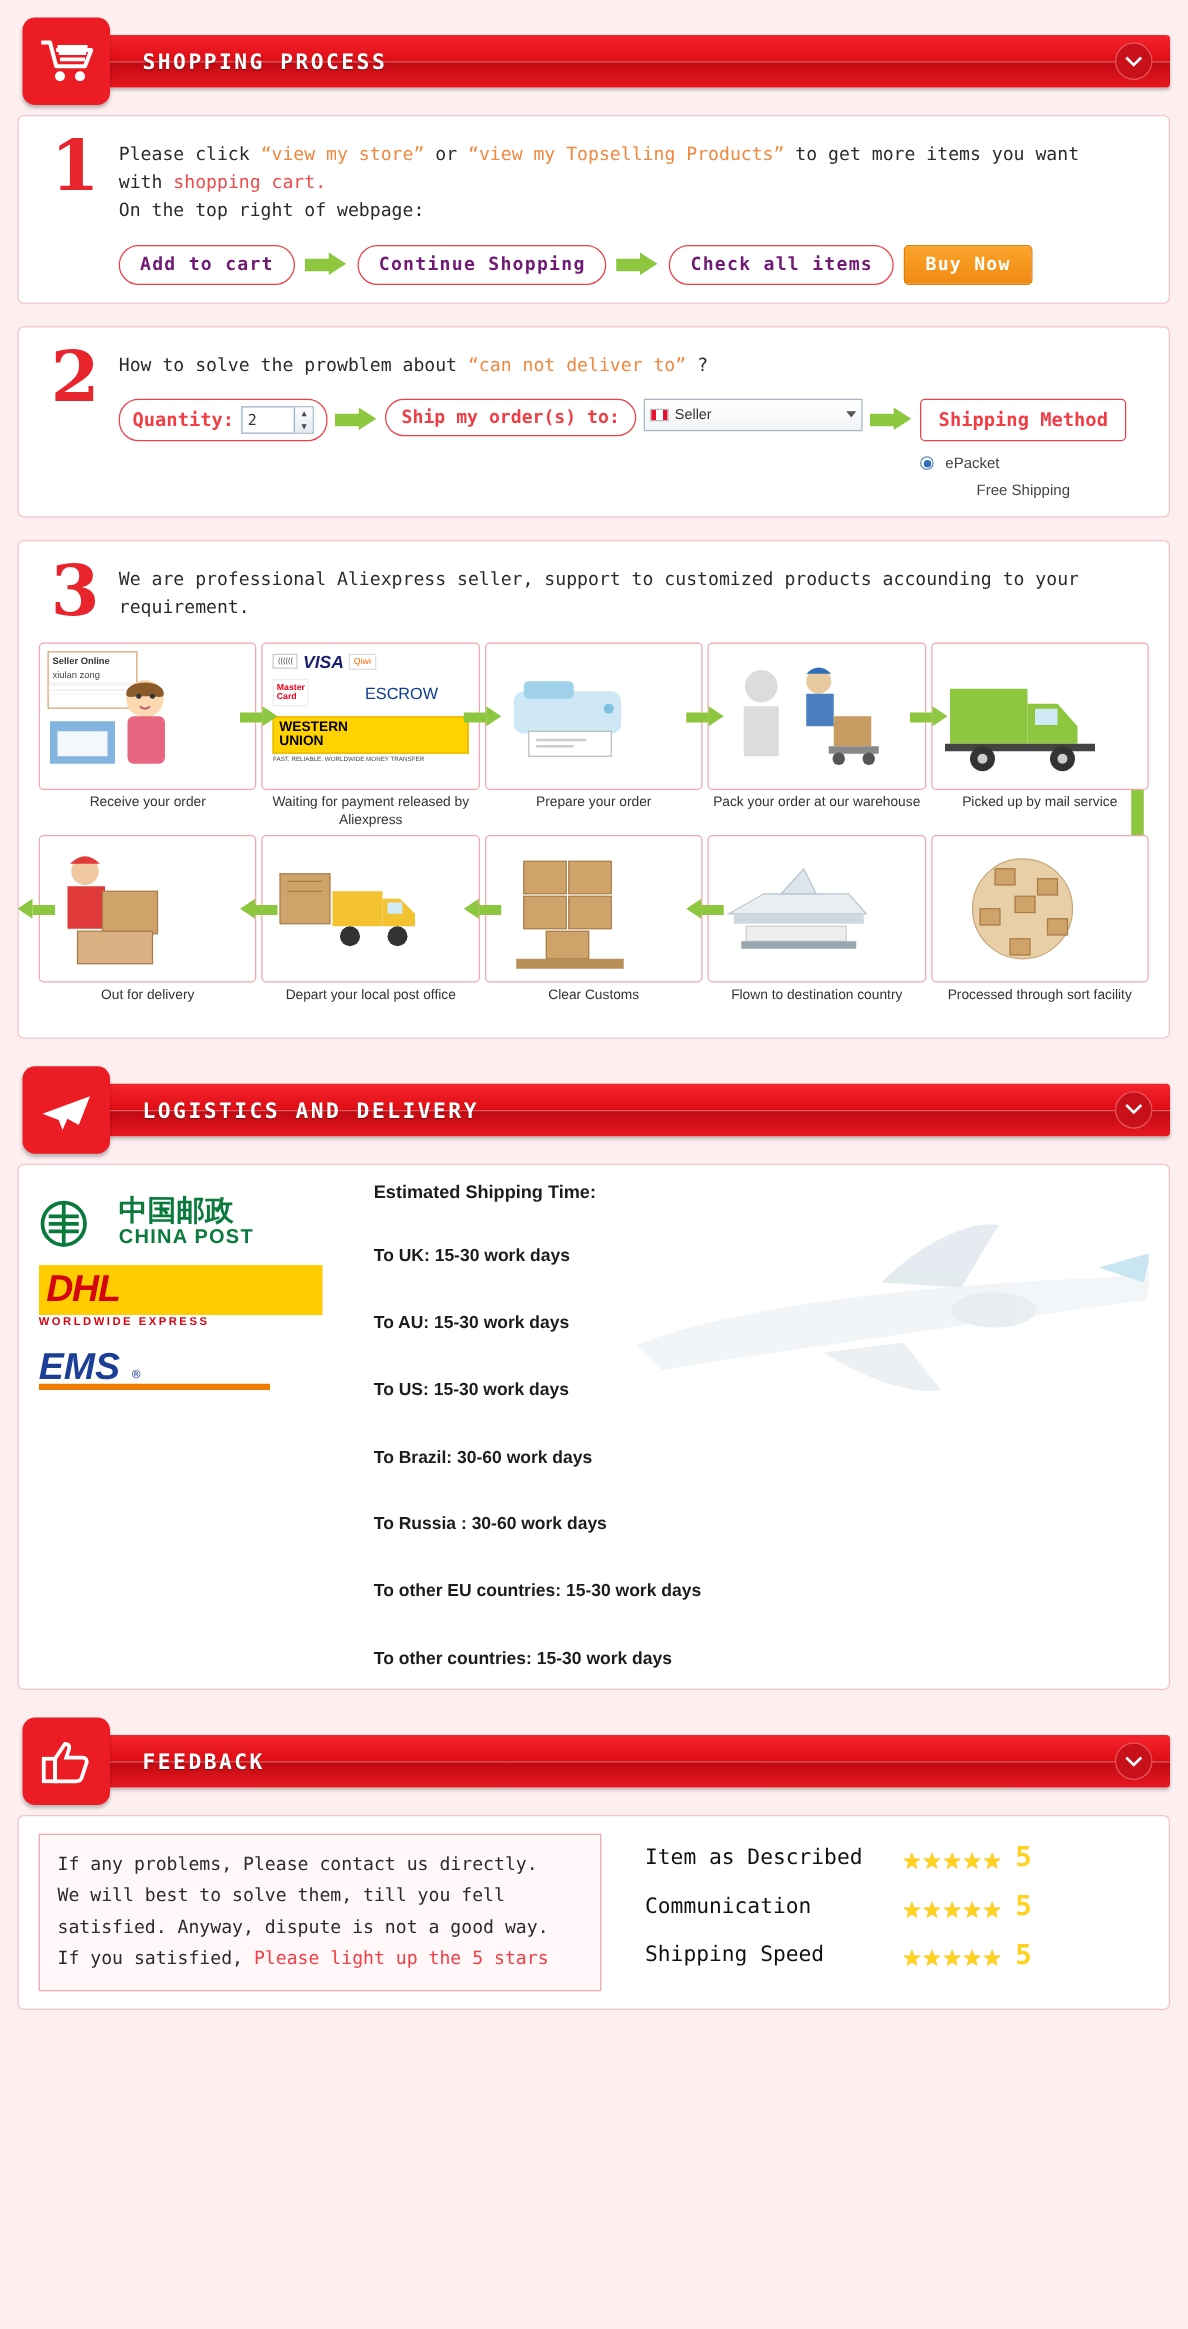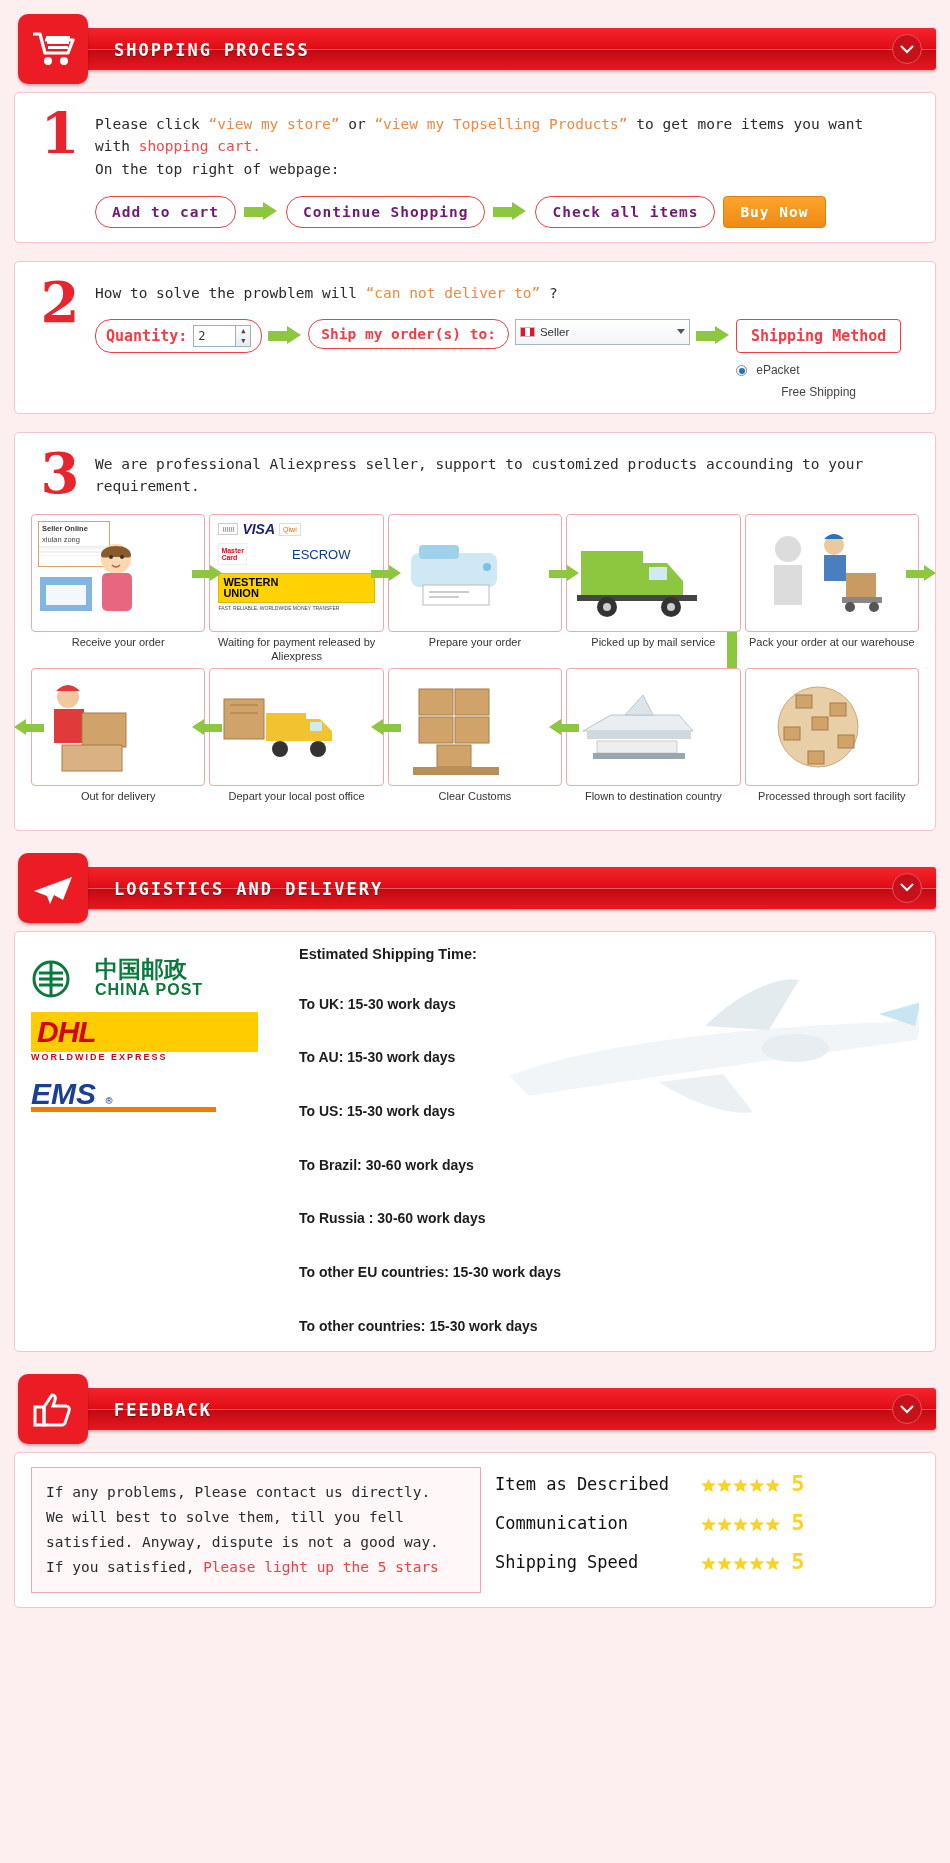--- a/index.html
+++ b/index.html
@@ -237,21 +237,21 @@
   .logos{ flex:0 0 250px; padding-top:4px; }
   .logo-row{ height:58px; display:flex; align-items:center; }
   .est-title{ font-family:"Liberation Sans",sans-serif;font-weight:bold;font-size:14.5px;color:#1c1c1c;margin-bottom:4px;}
   .est-line{ font-family:"Liberation Sans",sans-serif;font-weight:bold;font-size:14px;color:#1c1c1c;line-height:1.62;margin-top:31px;}
   .plane-bg{
     position:absolute; right:-20px; top:10px; width:470px;height:190px; z-index:0; opacity:.55;
   }
   .logi-text{ position:relative; z-index:2; }
 
   
-  .fb-wrap{ display:flex; gap:14px; align-items:flex-start; }
+  .fb-wrap{ display:flex; gap:35px; align-items:center; }
   .fb-note{
     flex:0 0 450px;
     border:1.5px solid #f2a7ac;
     background:#fff7f8;
     padding:12px 14px;
     font-size:14.5px;
     line-height:1.72;
     color:#2b2b2b;
   }
   .fb-note .hl{ color:#ef3e46; }
@@ -314,21 +314,21 @@
         </div>
       </div>
     </div>
   </div>
 
   <div class="panel">
     <div class="step">
       <div class="step-num">2</div>
       <div class="step-body">
         <div class="step-text">
-          <span>How to solve the prowblem will</span>
+          <span>How to solve the prowblem about</span>
           <span class="q">“can not deliver to”</span>
           <span>?</span>
         </div>
 
         <div class="row2">
           <div class="qty-box">
             <span class="qty-label">Quantity:</span>
             <span class="spin">
               <span>2</span>
               <span class="arrows">
@@ -438,52 +438,52 @@
         </div>
         <div class="cap">Prepare your order</div>
         <div class="ar ar-r">
             <span></span>
           </div>
       </div>
 
       <div class="cell">
         <div class="thumb">
           <svg width="150" height="118" viewBox="0 0 150 118">
-            <rect x="14" y="36" width="62" height="44" fill="#8dc63f"></rect>
-            <path d="M76 48h24l16 18v14H76z" fill="#8dc63f"></path>
-            <rect x="82" y="52" width="18" height="13" fill="#cfeaf5"></rect>
-            <rect x="10" y="80" width="120" height="6" fill="#444"></rect>
-            <circle cx="40" cy="92" r="10" fill="#333"></circle>
-              <circle cx="40" cy="92" r="4" fill="#ccc"></circle>
-            <circle cx="104" cy="92" r="10" fill="#333"></circle>
-              <circle cx="104" cy="92" r="4" fill="#ccc"></circle>
-          </svg>
-        </div>
-        <div class="cap">Picked up by mail service</div>
-        <div class="bend"></div>
-      </div>
-
-      <div class="cell">
-        <div class="thumb">
-          <svg width="150" height="118" viewBox="0 0 150 118">
             <circle cx="42" cy="34" r="13" fill="#dcdcdc"></circle>
             <path d="M28 50h28v40H28z" fill="#dcdcdc"></path>
             <circle cx="88" cy="30" r="10" fill="#e8c9a0"></circle>
             <path d="M78 24q10-10 20 0z" fill="#2f6fb5"></path>
             <rect x="78" y="40" width="22" height="26" fill="#4a7fbf"></rect>
             <rect x="100" y="58" width="30" height="24" fill="#c89b63"></rect>
             <rect x="96" y="82" width="40" height="6" fill="#888"></rect>
             <circle cx="104" cy="92" r="5" fill="#555"></circle>
               <circle cx="128" cy="92" r="5" fill="#555"></circle>
           </svg>
         </div>
         <div class="cap">Pack your order at our warehouse</div>
         <div class="ar ar-r">
             <span></span>
           </div>
+      </div>
+
+      <div class="cell">
+        <div class="thumb">
+          <svg width="150" height="118" viewBox="0 0 150 118">
+            <rect x="14" y="36" width="62" height="44" fill="#8dc63f"></rect>
+            <path d="M76 48h24l16 18v14H76z" fill="#8dc63f"></path>
+            <rect x="82" y="52" width="18" height="13" fill="#cfeaf5"></rect>
+            <rect x="10" y="80" width="120" height="6" fill="#444"></rect>
+            <circle cx="40" cy="92" r="10" fill="#333"></circle>
+              <circle cx="40" cy="92" r="4" fill="#ccc"></circle>
+            <circle cx="104" cy="92" r="10" fill="#333"></circle>
+              <circle cx="104" cy="92" r="4" fill="#ccc"></circle>
+          </svg>
+        </div>
+        <div class="cap">Picked up by mail service</div>
+        <div class="bend"></div>
       </div>
 
       <div class="cell">
         <div class="thumb">
           <svg width="130" height="118" viewBox="0 0 130 118">
             <circle cx="36" cy="28" r="11" fill="#f0c9a0"></circle>
             <path d="M24 22q12-12 24 0z" fill="#e03a3a"></path>
             <rect x="22" y="40" width="30" height="34" fill="#e03a3a"></rect>
             <rect x="50" y="44" width="44" height="34" fill="#cfa36a" stroke="#a87c46"></rect>
             <rect x="30" y="76" width="60" height="26" fill="#d9b183" stroke="#a87c46"></rect>

